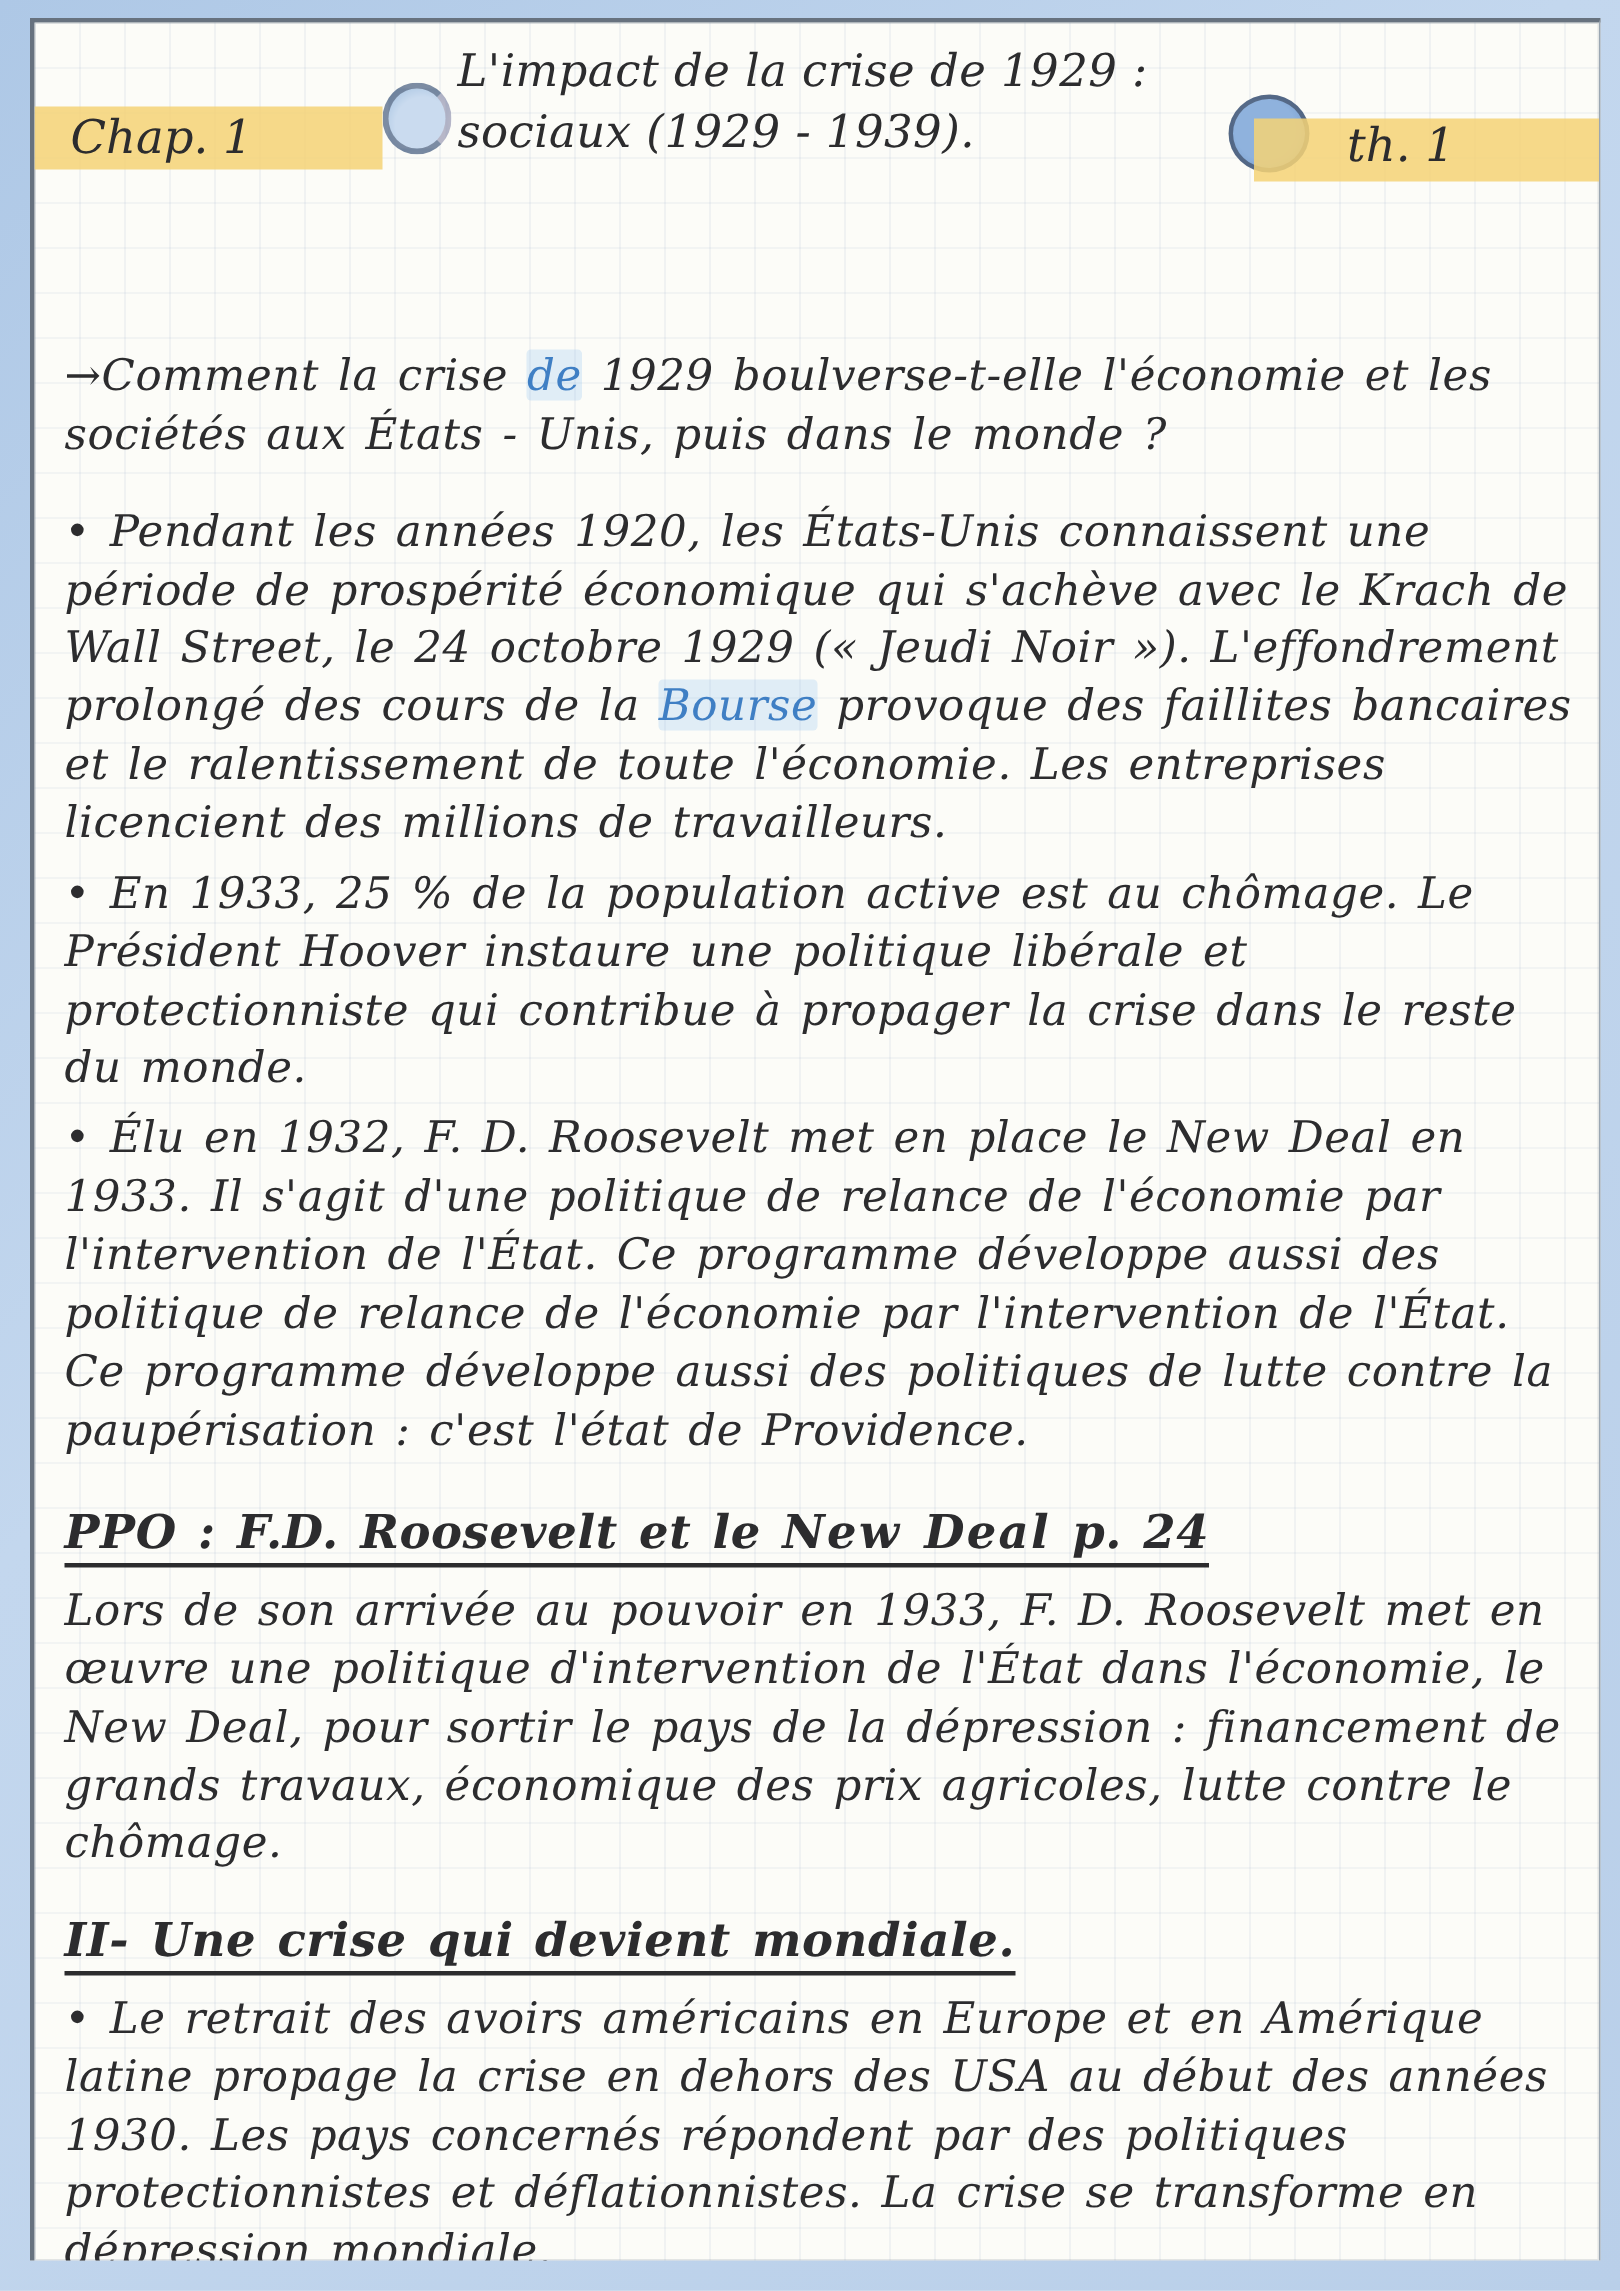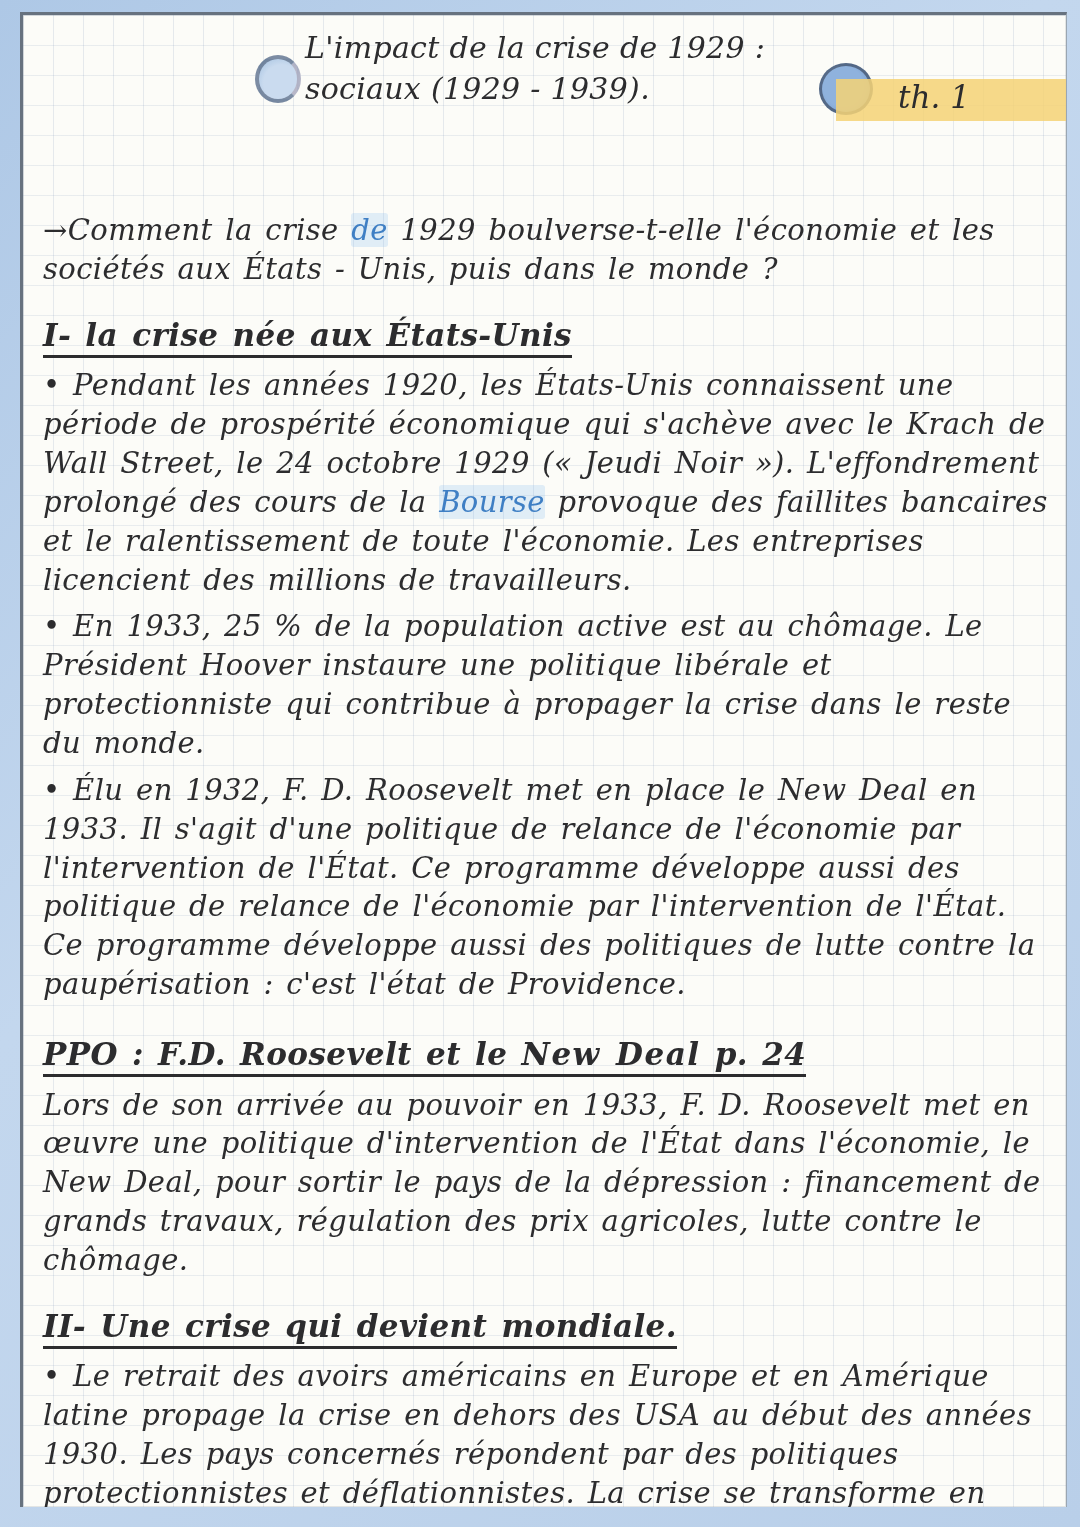--- a/index.html
+++ b/index.html
@@ -74,67 +74,69 @@
   }
   
   .notes {
     font-style: italic;
     font-size: 29px;
     line-height: 1.34;
     letter-spacing: 0.4px;
     word-spacing: 3px;
   }
   .para { margin: 0 0 8px 0; }
-  .question { margin: 4px 0 26px 0; }
+  .question { margin: 24px 0 26px 0; }
   .sec-heading {
     font-size: 31px;
     font-weight: bold;
     margin: 26px 0 10px 0;
   }
   .sec-heading .u {
     border-bottom: 3px solid #2c2c2e;
     padding-bottom: 2px;
   }
   .blue-ink { color: #3f7fc4; background: rgba(140,190,240,0.25); border-radius: 3px; }
   .emph { font-weight: bold; letter-spacing: 1.5px; }
   .ppo-block { margin-top: 30px; }
 </style>
 </head>
 <body>
 
 <div class="scan">
   <div class="page">
 
     <div class="header">
+      <div class="chap-label">
+        <span>Chap. 1</span>
+      </div>
       <div class="hole hole-left"></div>
       <div class="title-block">
         <div>L'impact de la crise de 1929 :</div>
         <div>sociaux (1929 - 1939).</div>
       </div>
       <div class="hole hole-right"></div>
       <div class="th-label">
         <span>th. 1</span>
       </div>
     </div>
 
     <div class="notes">
 
       <p class="para question"><span>→Comment la crise </span><span class="blue-ink">de</span><span> 1929 boulverse-t-elle l'économie et les sociétés aux États - Unis, puis dans le monde ?</span></p>
 
-      <h2 class="sec-heading"><span class="u">I- la crise née aux États-Unis</span></h2>
 
       <p class="para"><span>• Pendant les années 1920, les États-Unis connaissent une période de prospérité économique qui s'achève avec le Krach de Wall Street, le 24 octobre 1929 (« Jeudi Noir »). L'effondrement prolongé des cours de la </span><span class="blue-ink">Bourse</span><span> provoque des faillites bancaires et le ralentissement de toute l'économie. Les entreprises licencient des millions de travailleurs.</span></p>
 
       <p class="para">• En 1933, 25 % de la population active est au chômage. Le Président Hoover instaure une politique libérale et protectionniste qui contribue à propager la crise dans le reste du monde.</p>
 
       <p class="para">• Élu en 1932, F. D. Roosevelt met en place le New Deal en 1933. Il s'agit d'une politique de relance de l'économie par l'intervention de l'État. Ce programme développe aussi des politique de relance de l'économie par l'intervention de l'État. Ce programme développe aussi des politiques de lutte contre la paupérisation : c'est l'état de Providence.</p>
 
       <div class="ppo-block">
         <h2 class="sec-heading" style="margin-top:0;"><span class="u"><span>PPO : F.D. Roosevelt et le </span><span class="emph">New Deal</span><span> p. 24</span></span></h2>
-        <p class="para">Lors de son arrivée au pouvoir en 1933, F. D. Roosevelt met en œuvre une politique d'intervention de l'État dans l'économie, le New Deal, pour sortir le pays de la dépression : financement de grands travaux, régulation des prix agricoles, lutte contre le chômage.</p>
+        <p class="para">Lors de son arrivée au pouvoir en 1933, F. D. Roosevelt met en œuvre une politique d'intervention de l'État dans l'économie, le New Deal, pour sortir le pays de la dépression : financement de grands travaux, économique des prix agricoles, lutte contre le chômage.</p>
       </div>
 
       <h2 class="sec-heading"><span class="u">II- Une crise qui devient mondiale.</span></h2>
 
       <p class="para">• Le retrait des avoirs américains en Europe et en Amérique latine propage la crise en dehors des USA au début des années 1930. Les pays concernés répondent par des politiques protectionnistes et déflationnistes. La crise se transforme en dépression mondiale.</p>
 
     </div>
   </div>
 </div>
 

